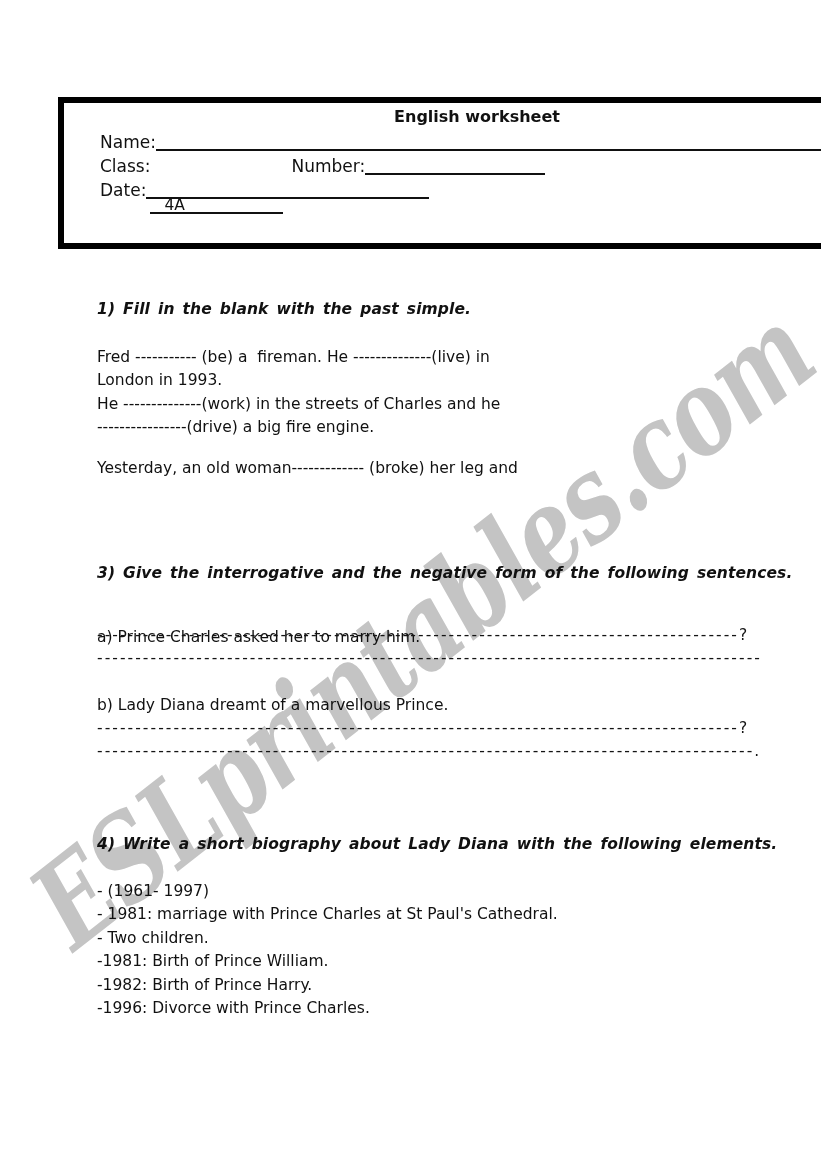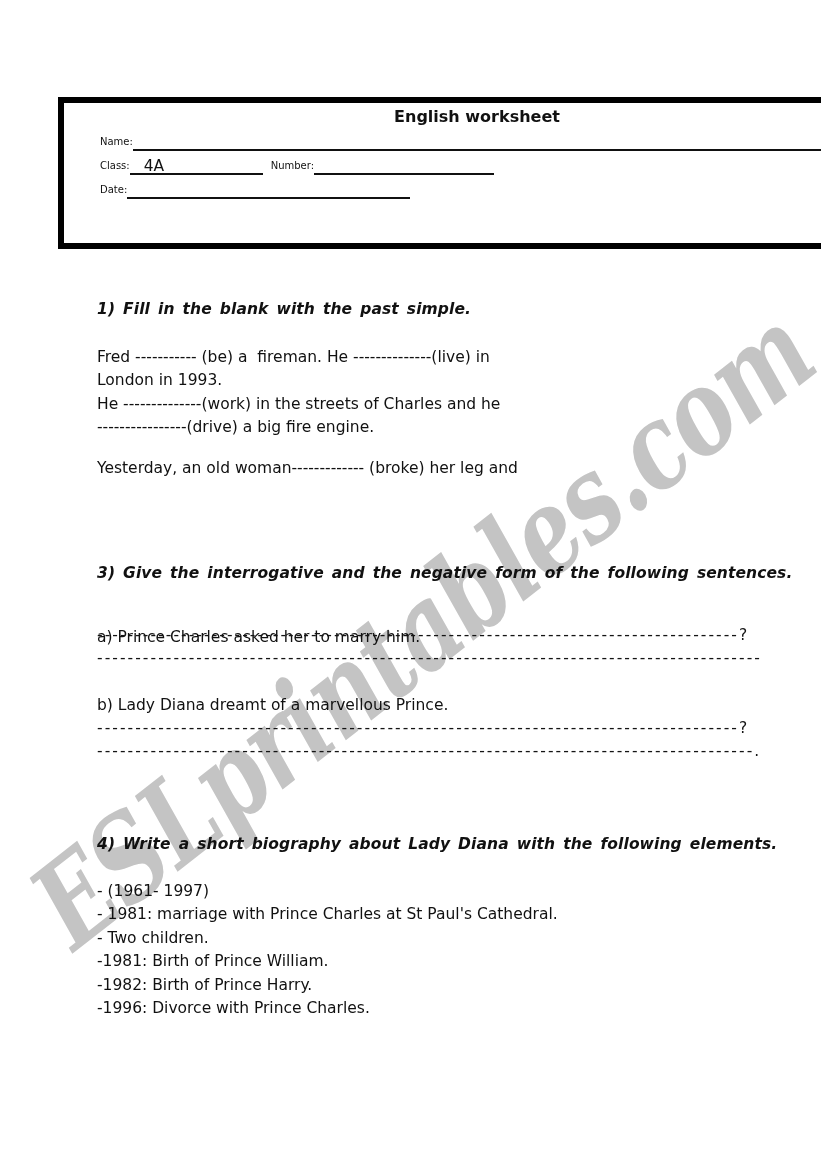--- a/index.html
+++ b/index.html
@@ -53,33 +53,33 @@
     left: 36px;
     right: 0;
     height: 20px;
     display: flex;
     align-items: stretch;
   }
   .row-name  { top: 29px; }
   .row-class { top: 53px; }
   .row-date  { top: 77px; }
   .field-row .label {
-    font-size: 10px;
+    font-size: 17px;
     line-height: 20px;
     white-space: pre;
     flex: 0 0 auto;
   }
   .underline {
     border-bottom: 2px solid #111111;
     height: 19px;
     box-sizing: border-box;
     flex: 0 0 auto;
   }
   .underline.grow { flex: 1 1 auto; }
-  .w-class  { width: 133px; }
+  .w-class  { width: 133px; margin-top: 39px; }
   .w-number { width: 180px; }
   .w-date   { width: 283px; }
   .num-label { margin-left: 8px; }
   .fill-value {
     display: inline-block;
     padding-left: 14px;
     font-size: 15.5px;
     line-height: 19px;
   }
 

